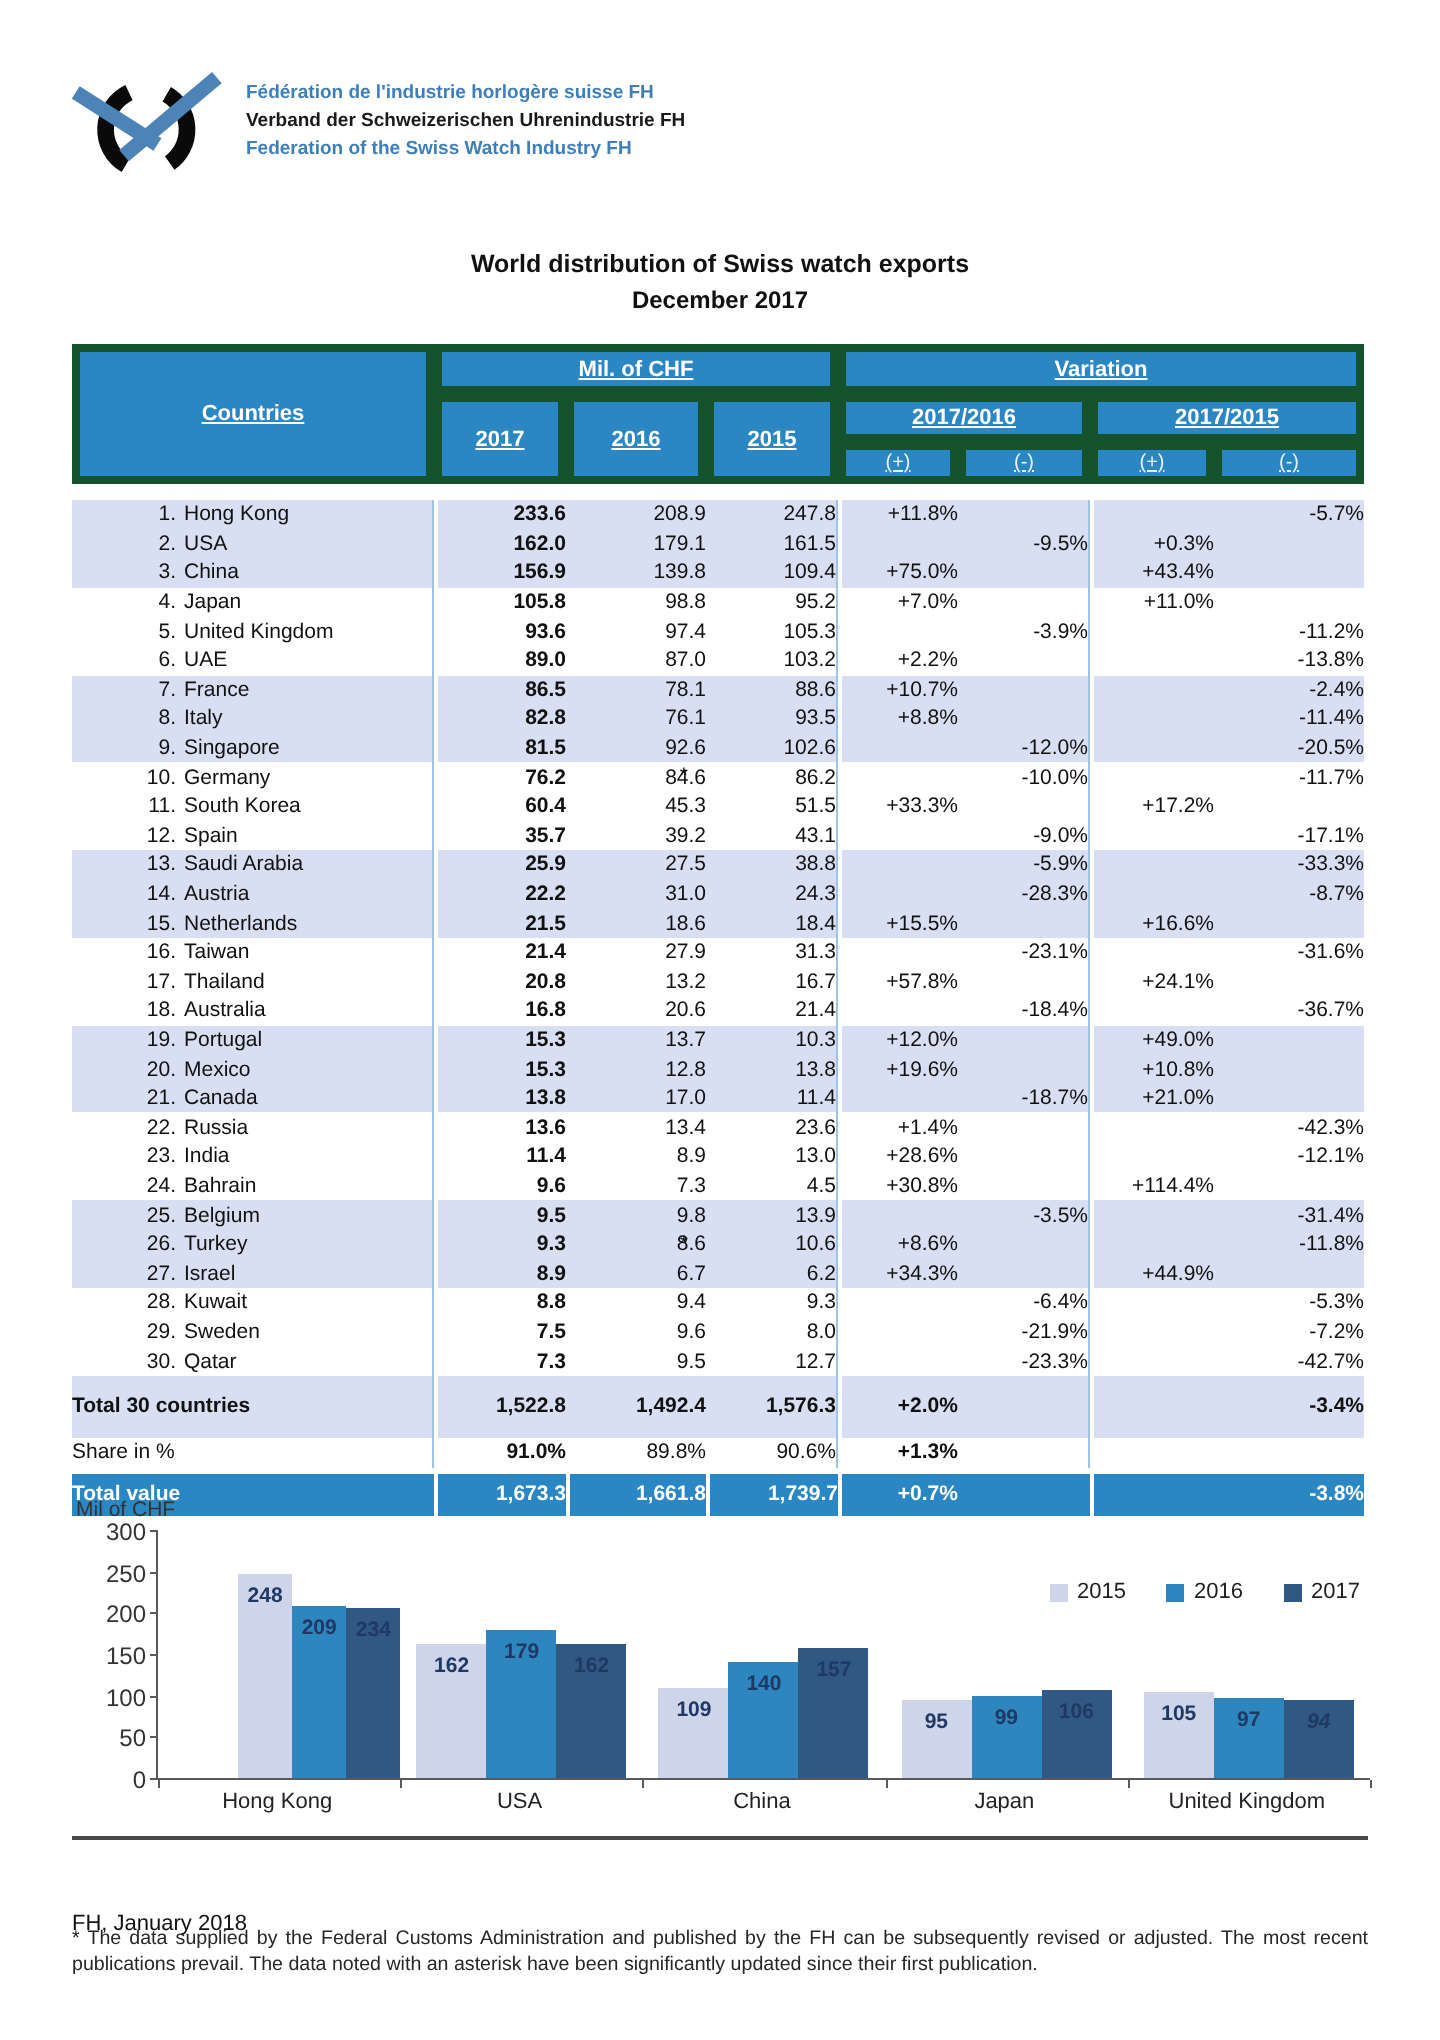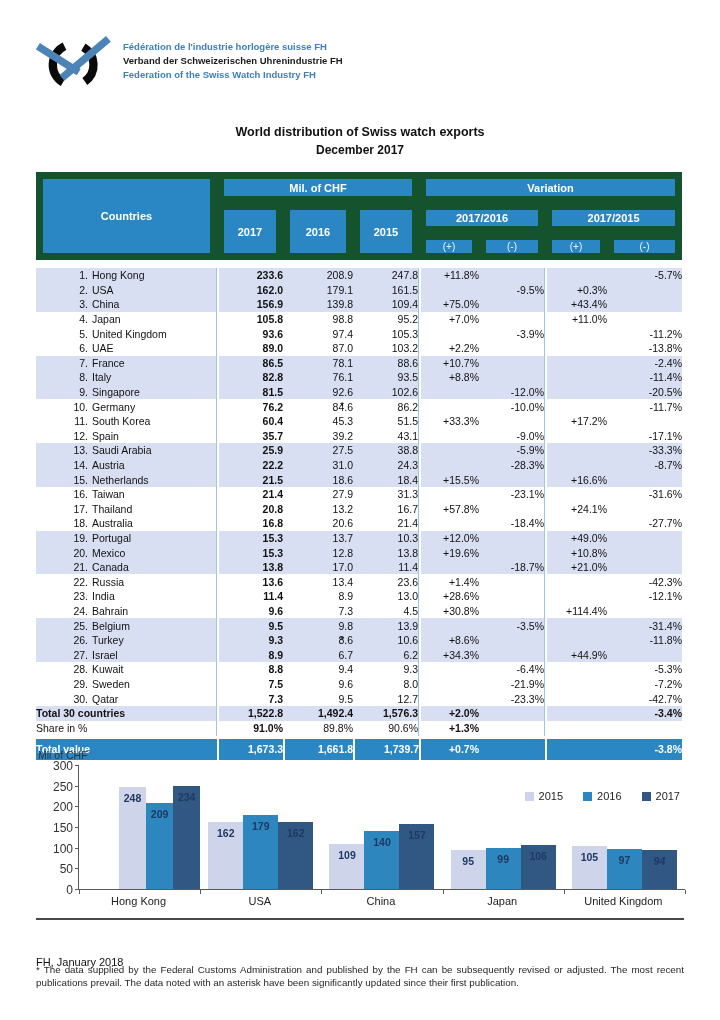--- a/index.html
+++ b/index.html
@@ -11,21 +11,21 @@
   .org .l1,.org .l3{color:#3E7FB9;}
   .org .l2{color:#1a1a1a;}
 
   
   .title-block{position:absolute;left:0;top:125px;width:720px;text-align:center;}
   .title-block .t1{font-size:12.5px;font-weight:bold;}
   .title-block .t2{font-size:12px;font-weight:bold;margin-top:4px;}
 
   
   table.xt{position:absolute;left:36px;top:172px;width:646px;border-collapse:separate;border-spacing:0;table-layout:fixed;}
-  .xt th{background:#2B87C4;color:#fff;border:7px solid #14532d;font-weight:bold;font-size:11px;padding:0;}
+  .xt th{background:#2B87C4;color:#fff;border:4px solid #14532d;font-weight:bold;font-size:11px;padding:0;text-decoration:underline;}
   .xt .hr1 th{height:17px;}
   .xt .hr2 th{height:16px;}
   .xt .hr3 th{height:13px;font-size:10px;font-weight:normal;color:#EAF4FB;}
   .xt td{padding:0;font-size:10.5px;height:14.6px;vertical-align:middle;white-space:nowrap;overflow:visible;}
   .xt tr.band td{background:#D9DFF2;}
   .xt .spacer td{height:8px;background:#fff !important;border:none;}
   .c-country{padding-left:0;position:relative;}
   .rank{display:inline-block;width:38px;text-align:right;padding-left:14px;box-sizing:content-box;}
   .cname{padding-left:4px;}
   .c-label{padding-left:57px;}
@@ -33,21 +33,21 @@
   .col-y17{font-weight:bold;padding-right:21px;}
   .col-y16{padding-right:23px;}
   .col-y15{padding-right:19px;}
   .col-p1{padding-right:9px;}
   .col-m1{padding-right:8px;}
   .col-p2{padding-right:16px;}
   .col-m2{padding-right:20px;}
   .sep-r{border-right:1px solid #9DC3E6;}
   .wl{border-left:2px solid #fff;}
   .ast{position:absolute;right:9px;top:1px;font-weight:normal;}
-  tr.sub td{background:#D9DFF2;font-weight:bold;height:15px;}
+  tr.sub td{background:#D9DFF2;font-weight:bold;height:31px;}
   tr.share td{height:15px;}
   tr.share td.col-y17,tr.share td.col-p1{font-weight:bold;}
   tr.grand td{background:#2B87C4;color:#fff;font-weight:bold;height:21px;border-top:3px solid #fff;}
   tr.grand td.gwl{border-left:2px solid #fff;}
 
   
   .chart{position:absolute;left:36px;top:745px;width:650px;height:175px;}
   .chart .ylab{position:absolute;left:2px;top:4px;font-size:10.5px;color:#333;}
   .plot{position:absolute;left:42px;top:20px;width:606px;height:124px;border-left:1px solid #595959;border-bottom:1px solid #595959;}
   .ytick-label{position:absolute;width:34px;text-align:right;font-size:12px;color:#333;left:-40px;}
@@ -293,21 +293,21 @@
         <td class="col-m2 num"></td>
       </tr>
       <tr>
         <td class="c-country sep-r"><span class="rank">18.</span><span class="cname">Australia</span></td>
         <td class="col-y17 num wl">16.8</td>
         <td class="col-y16 num">20.6</td>
         <td class="col-y15 num sep-r">21.4</td>
         <td class="col-p1 num wl"></td>
         <td class="col-m1 num sep-r">-18.4%</td>
         <td class="col-p2 num wl"></td>
-        <td class="col-m2 num">-27.7%</td>
+        <td class="col-m2 num">-36.7%</td>
       </tr>
       <tr class="band">
         <td class="c-country sep-r"><span class="rank">19.</span><span class="cname">Portugal</span></td>
         <td class="col-y17 num wl">15.3</td>
         <td class="col-y16 num">13.7</td>
         <td class="col-y15 num sep-r">10.3</td>
         <td class="col-p1 num wl">+12.0%</td>
         <td class="col-m1 num sep-r"></td>
         <td class="col-p2 num wl">+49.0%</td>
         <td class="col-m2 num"></td>
@@ -472,21 +472,21 @@
       <div class="ytick-mark" style="top: 20.6667px;"></div>
       <div class="ytick-label" style="top: -6px;">300</div>
       <div class="ytick-mark" style="top: 0px;"></div>
       <div class="bar-group" style="left: 0px; width: 121.2px;">
         <div class="bar" style="height: 102.507px; background: rgb(206, 212, 233); margin-left: 40px;">
           <span class="bval">248</span>
         </div>
         <div class="bar" style="height: 86.3867px; background: rgb(46, 134, 190);">
           <span class="bval">209</span>
         </div>
-        <div class="bar" style="height: 103px; background: rgb(49, 88, 131);">
+        <div class="bar" style="height: 85px; background: rgb(49, 88, 131);">
           <span class="bval">234</span>
         </div>
       </div>
       <div class="bar-group" style="left: 121.2px; width: 121.2px;">
         <div class="bar" style="height: 66.96px; background: rgb(206, 212, 233);">
           <span class="bval">162</span>
         </div>
         <div class="bar" style="height: 73.9867px; background: rgb(46, 134, 190);">
           <span class="bval">179</span>
         </div>

